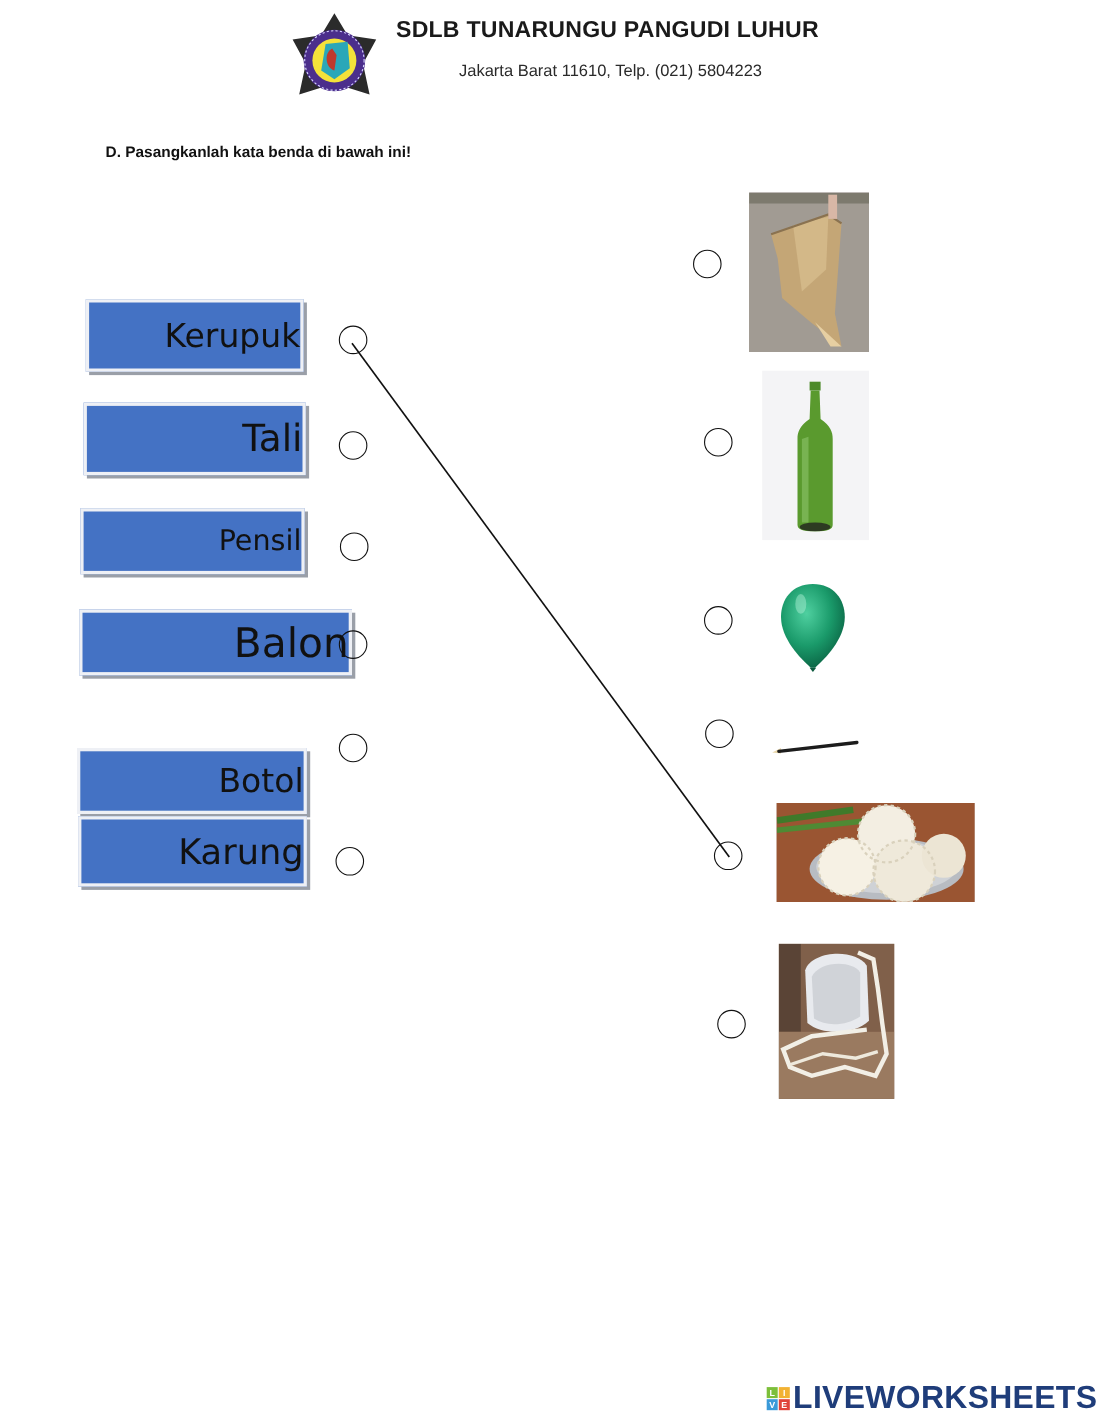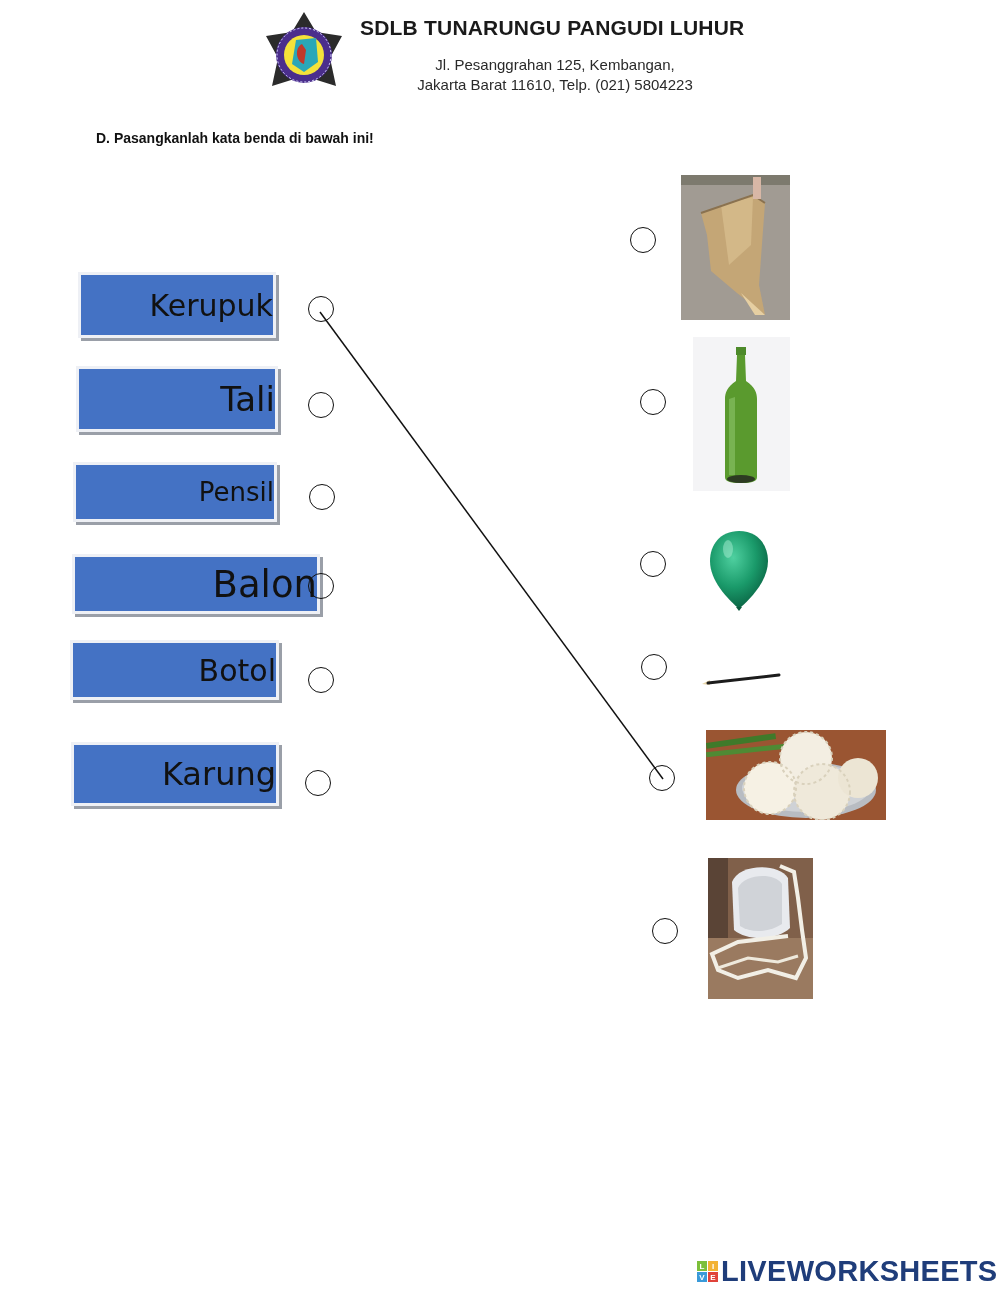--- a/index.html
+++ b/index.html
@@ -32,39 +32,38 @@
     <polygon points="44,2 56,22 82,26 70,48 76,76 44,66 12,76 18,48 6,26 32,22" fill="#2b2b2b"></polygon>
     <circle cx="44" cy="45" r="28" fill="#4b2e8c"></circle>
     <circle cx="44" cy="45" r="20" fill="#f4e23a"></circle>
     <polygon points="36,30 56,28 58,52 44,62 32,54" fill="#2aa7b8"></polygon>
     <path d="M42,34 C34,38 36,52 44,54 L46,40 Z" fill="#c0392b"></path>
     <circle cx="44" cy="45" r="27" fill="none" stroke="#d9d9ff" stroke-width="1" stroke-dasharray="2,2"></circle>
   </svg>
 </div>
 <div class="school-name">SDLB TUNARUNGU PANGUDI LUHUR</div>
 <div class="school-addr">
-  <div>Jl. Pesanggrahan 125, Kembangan,</div>
   <div>Jakarta Barat 11610, Telp. (021) 5804223</div>
 </div>
 
 <div class="instruction">D.  Pasangkanlah kata benda di bawah ini!</div>
 
 <div class="word-box" style="left:78px; top:272px; width:198px; height:66px; font-size:30px;">
   <span>Kerupuk</span>
 </div>
 <div class="word-box" style="left:76px; top:366px; width:202px; height:66px; font-size:34px;">
   <span>Tali</span>
 </div>
 <div class="word-box" style="left:73px; top:462px; width:204px; height:60px; font-size:26px;padding-left:12px;">
   <span>Pensil</span>
 </div>
 <div class="word-box" style="left:72px; top:554px; width:248px; height:60px; font-size:37px;">
   <span>Balon</span>
 </div>
-<div class="word-box" style="left:70px; top:640px; width:209px; height:60px; font-size:30px;">
+<div class="word-box" style="left:70px; top:680px; width:209px; height:60px; font-size:30px;">
   <span>Botol</span>
 </div>
 <div class="word-box" style="left:71px; top:742px; width:208px; height:64px; font-size:32px;">
   <span>Karung</span>
 </div>
 
 <div class="dot" style="left:308px; top:296px;"></div>
 <div class="dot" style="left:308px; top:392px;"></div>
 <div class="dot" style="left:309px; top:484px;"></div>
 <div class="dot" style="left:308px; top:573px;"></div>

